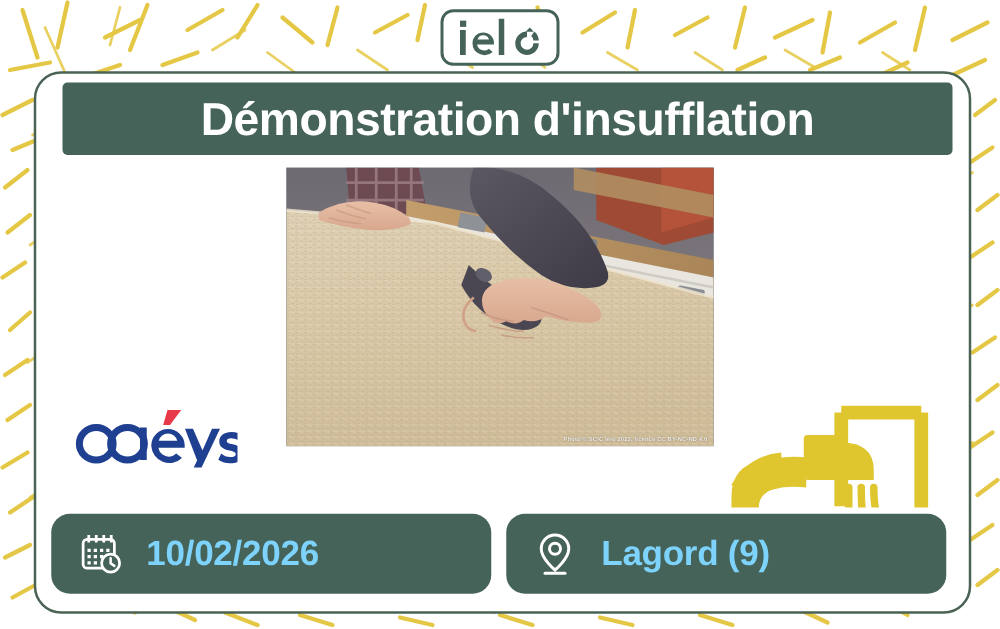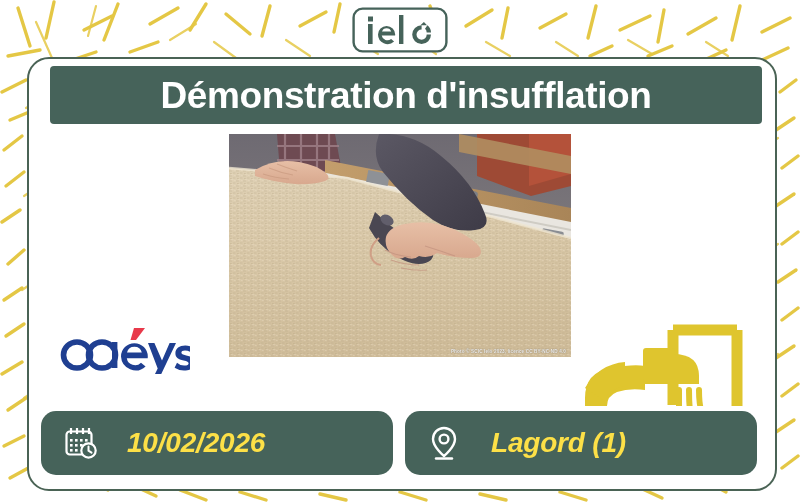--- a/index.html
+++ b/index.html
@@ -83,22 +83,22 @@
     background:#46635a;
     border-radius:15px;
     box-shadow:0 0 0 5px #ffffff;
     display:flex;align-items:center;
     z-index:7;
   }
   .badge-date{left:41px;top:411px;width:352px;}
   .badge-loc{left:405px;top:411px;width:352px;}
   .badge-icon{flex:0 0 auto;margin-left:22px;display:flex;align-items:center;}
   .badge-text{
-    color:#fde047;font-size:28px;font-weight:700;
-    margin-left:28px;letter-spacing:-0.2px;white-space:nowrap;font-style:italic;
+    color:#7dd3fc;font-size:28px;font-weight:700;
+    margin-left:18px;letter-spacing:-0.2px;white-space:nowrap;
   }
 
   
   .ielo-logo{
     position:absolute;left:352px;top:7px;width:96px;height:46px;z-index:8;
   }
 </style>
 </head>
 <body>
 
@@ -387,14 +387,14 @@
 </div>
 
 <div class="badge badge-loc">
   <span class="badge-icon">
     <svg width="36" height="36" viewBox="0 0 36 36">
       <path d="M17 3 a11 11 0 0 1 11 11 c0 8 -11 17 -11 17 s-11 -9 -11 -17 a11 11 0 0 1 11 -11z" fill="none" stroke="#ffffff" stroke-width="2.4"></path>
       <circle cx="17" cy="14" r="4.4" fill="none" stroke="#ffffff" stroke-width="2.4"></circle>
       <path d="M9 33.5 h16" stroke="#ffffff" stroke-width="2.4" stroke-linecap="round"></path>
     </svg>
   </span>
-  <span class="badge-text">Lagord (1)</span>
+  <span class="badge-text">Lagord (9)</span>
 </div>
 
 </body></html>

